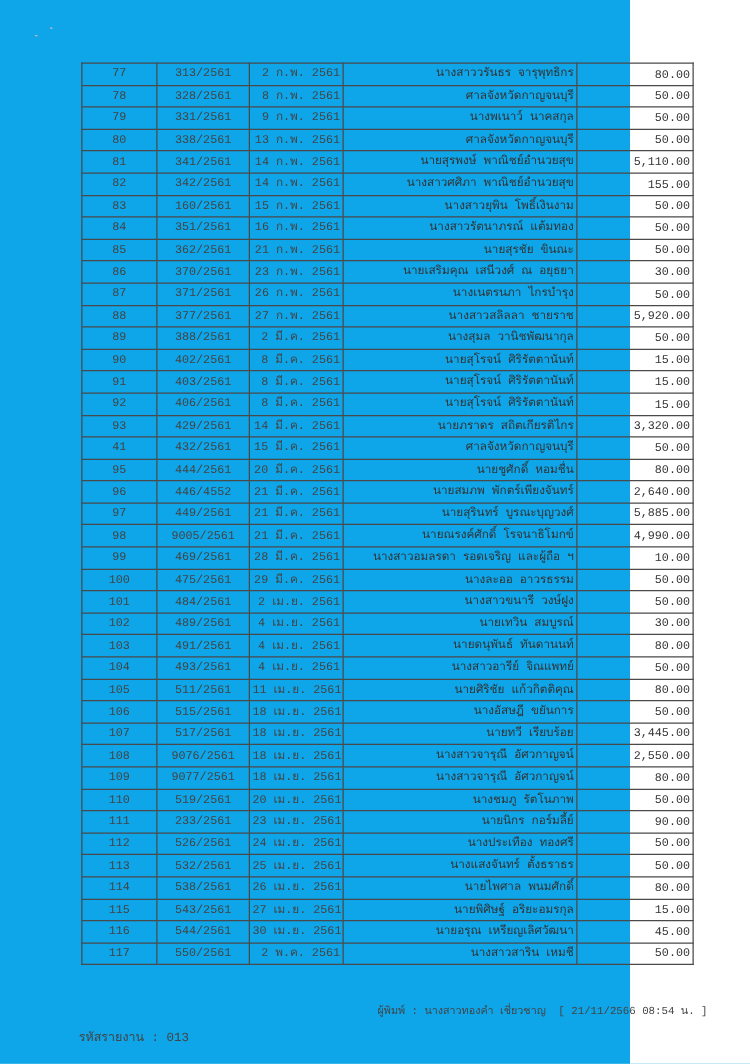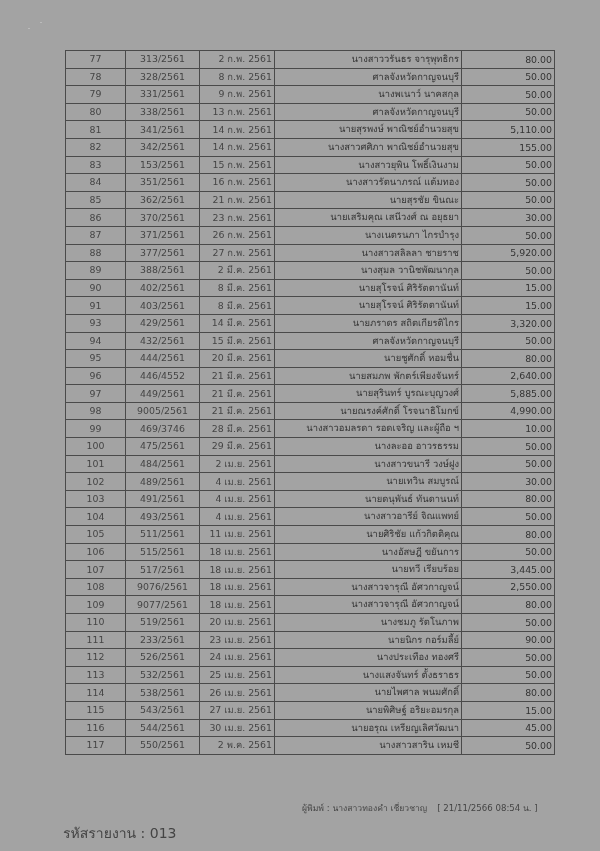--- a/index.html
+++ b/index.html
@@ -1,35 +1,35 @@
 <!DOCTYPE html>
 <html><head>
 <meta charset="utf-8">
 <style>
   html, body { margin: 0; padding: 0; }
   body {
     width: 600px; height: 851px; background: #ffffff; position: relative; overflow: hidden;
     font-family: "DejaVu Sans", "Liberation Sans", sans-serif; color: #2b2b2b;
   }
-  .page { position: absolute; left: 0; top: 0; width: 600px; height: 851px; background: #a3a3a3; }
+  .page { position: absolute; left: 0; top: 0; width: 504px; height: 851px; background: #0ea5e9; font-family: Liberation Mono, monospace; }
   table.ledger {
     position: absolute; left: 65px; top: 50px; width: 486px;
     border-collapse: collapse; table-layout: fixed;
   }
   table.ledger td {
     border: 1px solid #4a4a4a; height: 16.6px; padding: 0 2px;
     font-size: 9.4px; line-height: 16px; white-space: nowrap; overflow: hidden;
   }
   td.c-no { width: 55px; text-align: center; color: #444; }
   td.c-doc { width: 69px; text-align: center; color: #444; }
   td.c-date { width: 70px; text-align: right; color: #444; }
   td.c-name { width: 182px; text-align: right; color: #333; vertical-align: top; line-height: 14px; }
   td.c-amt { width: 88px; text-align: right; color: #333; vertical-align: bottom; line-height: 13px; }
   .footer-left {
-    position: absolute; left: 63px; top: 822px; font-size: 14px; color: #444;
+    position: absolute; left: 63px; top: 822px; font-size: 10px; color: #444;
   }
   .footer-right {
     position: absolute; left: 302px; top: 801px; font-size: 8.6px; color: #444; white-space: nowrap;
   }
   .footer-right .ts { margin-left: 10px; }
   .speck { position: absolute; width: 2px; height: 1px; background: #bbb; }
 </style>
 </head>
 <body>
 
@@ -76,21 +76,21 @@
         </tr>
         <tr>
           <td class="c-no">82</td>
           <td class="c-doc">342/2561</td>
           <td class="c-date">14 ก.พ. 2561</td>
           <td class="c-name">นางสาวศศิภา พาณิชย์อำนวยสุข</td>
           <td class="c-amt">155.00</td>
         </tr>
         <tr>
           <td class="c-no">83</td>
-          <td class="c-doc">153/2561</td>
+          <td class="c-doc">160/2561</td>
           <td class="c-date">15 ก.พ. 2561</td>
           <td class="c-name">นางสาวยุพิน โพธิ์เงินงาม</td>
           <td class="c-amt">50.00</td>
         </tr>
         <tr>
           <td class="c-no">84</td>
           <td class="c-doc">351/2561</td>
           <td class="c-date">16 ก.พ. 2561</td>
           <td class="c-name">นางสาวรัตนาภรณ์ แต้มทอง</td>
           <td class="c-amt">50.00</td>
@@ -138,28 +138,35 @@
           <td class="c-amt">15.00</td>
         </tr>
         <tr>
           <td class="c-no">91</td>
           <td class="c-doc">403/2561</td>
           <td class="c-date">8 มี.ค. 2561</td>
           <td class="c-name">นายสุโรจน์ ศิริรัตตานันท์</td>
           <td class="c-amt">15.00</td>
         </tr>
         <tr>
+          <td class="c-no">92</td>
+          <td class="c-doc">406/2561</td>
+          <td class="c-date">8 มี.ค. 2561</td>
+          <td class="c-name">นายสุโรจน์ ศิริรัตตานันท์</td>
+          <td class="c-amt">15.00</td>
+        </tr>
+        <tr>
           <td class="c-no">93</td>
           <td class="c-doc">429/2561</td>
           <td class="c-date">14 มี.ค. 2561</td>
           <td class="c-name">นายภราดร สถิตเกียรติไกร</td>
           <td class="c-amt">3,320.00</td>
         </tr>
         <tr>
-          <td class="c-no">94</td>
+          <td class="c-no">41</td>
           <td class="c-doc">432/2561</td>
           <td class="c-date">15 มี.ค. 2561</td>
           <td class="c-name">ศาลจังหวัดกาญจนบุรี</td>
           <td class="c-amt">50.00</td>
         </tr>
         <tr>
           <td class="c-no">95</td>
           <td class="c-doc">444/2561</td>
           <td class="c-date">20 มี.ค. 2561</td>
           <td class="c-name">นายชูศักดิ์ หอมชื่น</td>
@@ -181,21 +188,21 @@
         </tr>
         <tr>
           <td class="c-no">98</td>
           <td class="c-doc">9005/2561</td>
           <td class="c-date">21 มี.ค. 2561</td>
           <td class="c-name">นายณรงค์ศักดิ์ โรจนาธิโมกข์</td>
           <td class="c-amt">4,990.00</td>
         </tr>
         <tr>
           <td class="c-no">99</td>
-          <td class="c-doc">469/3746</td>
+          <td class="c-doc">469/2561</td>
           <td class="c-date">28 มี.ค. 2561</td>
           <td class="c-name">นางสาวอมลรดา รอดเจริญ และผู้ถือ ฯ</td>
           <td class="c-amt">10.00</td>
         </tr>
         <tr>
           <td class="c-no">100</td>
           <td class="c-doc">475/2561</td>
           <td class="c-date">29 มี.ค. 2561</td>
           <td class="c-name">นางละออ อาวรธรรม</td>
           <td class="c-amt">50.00</td>

